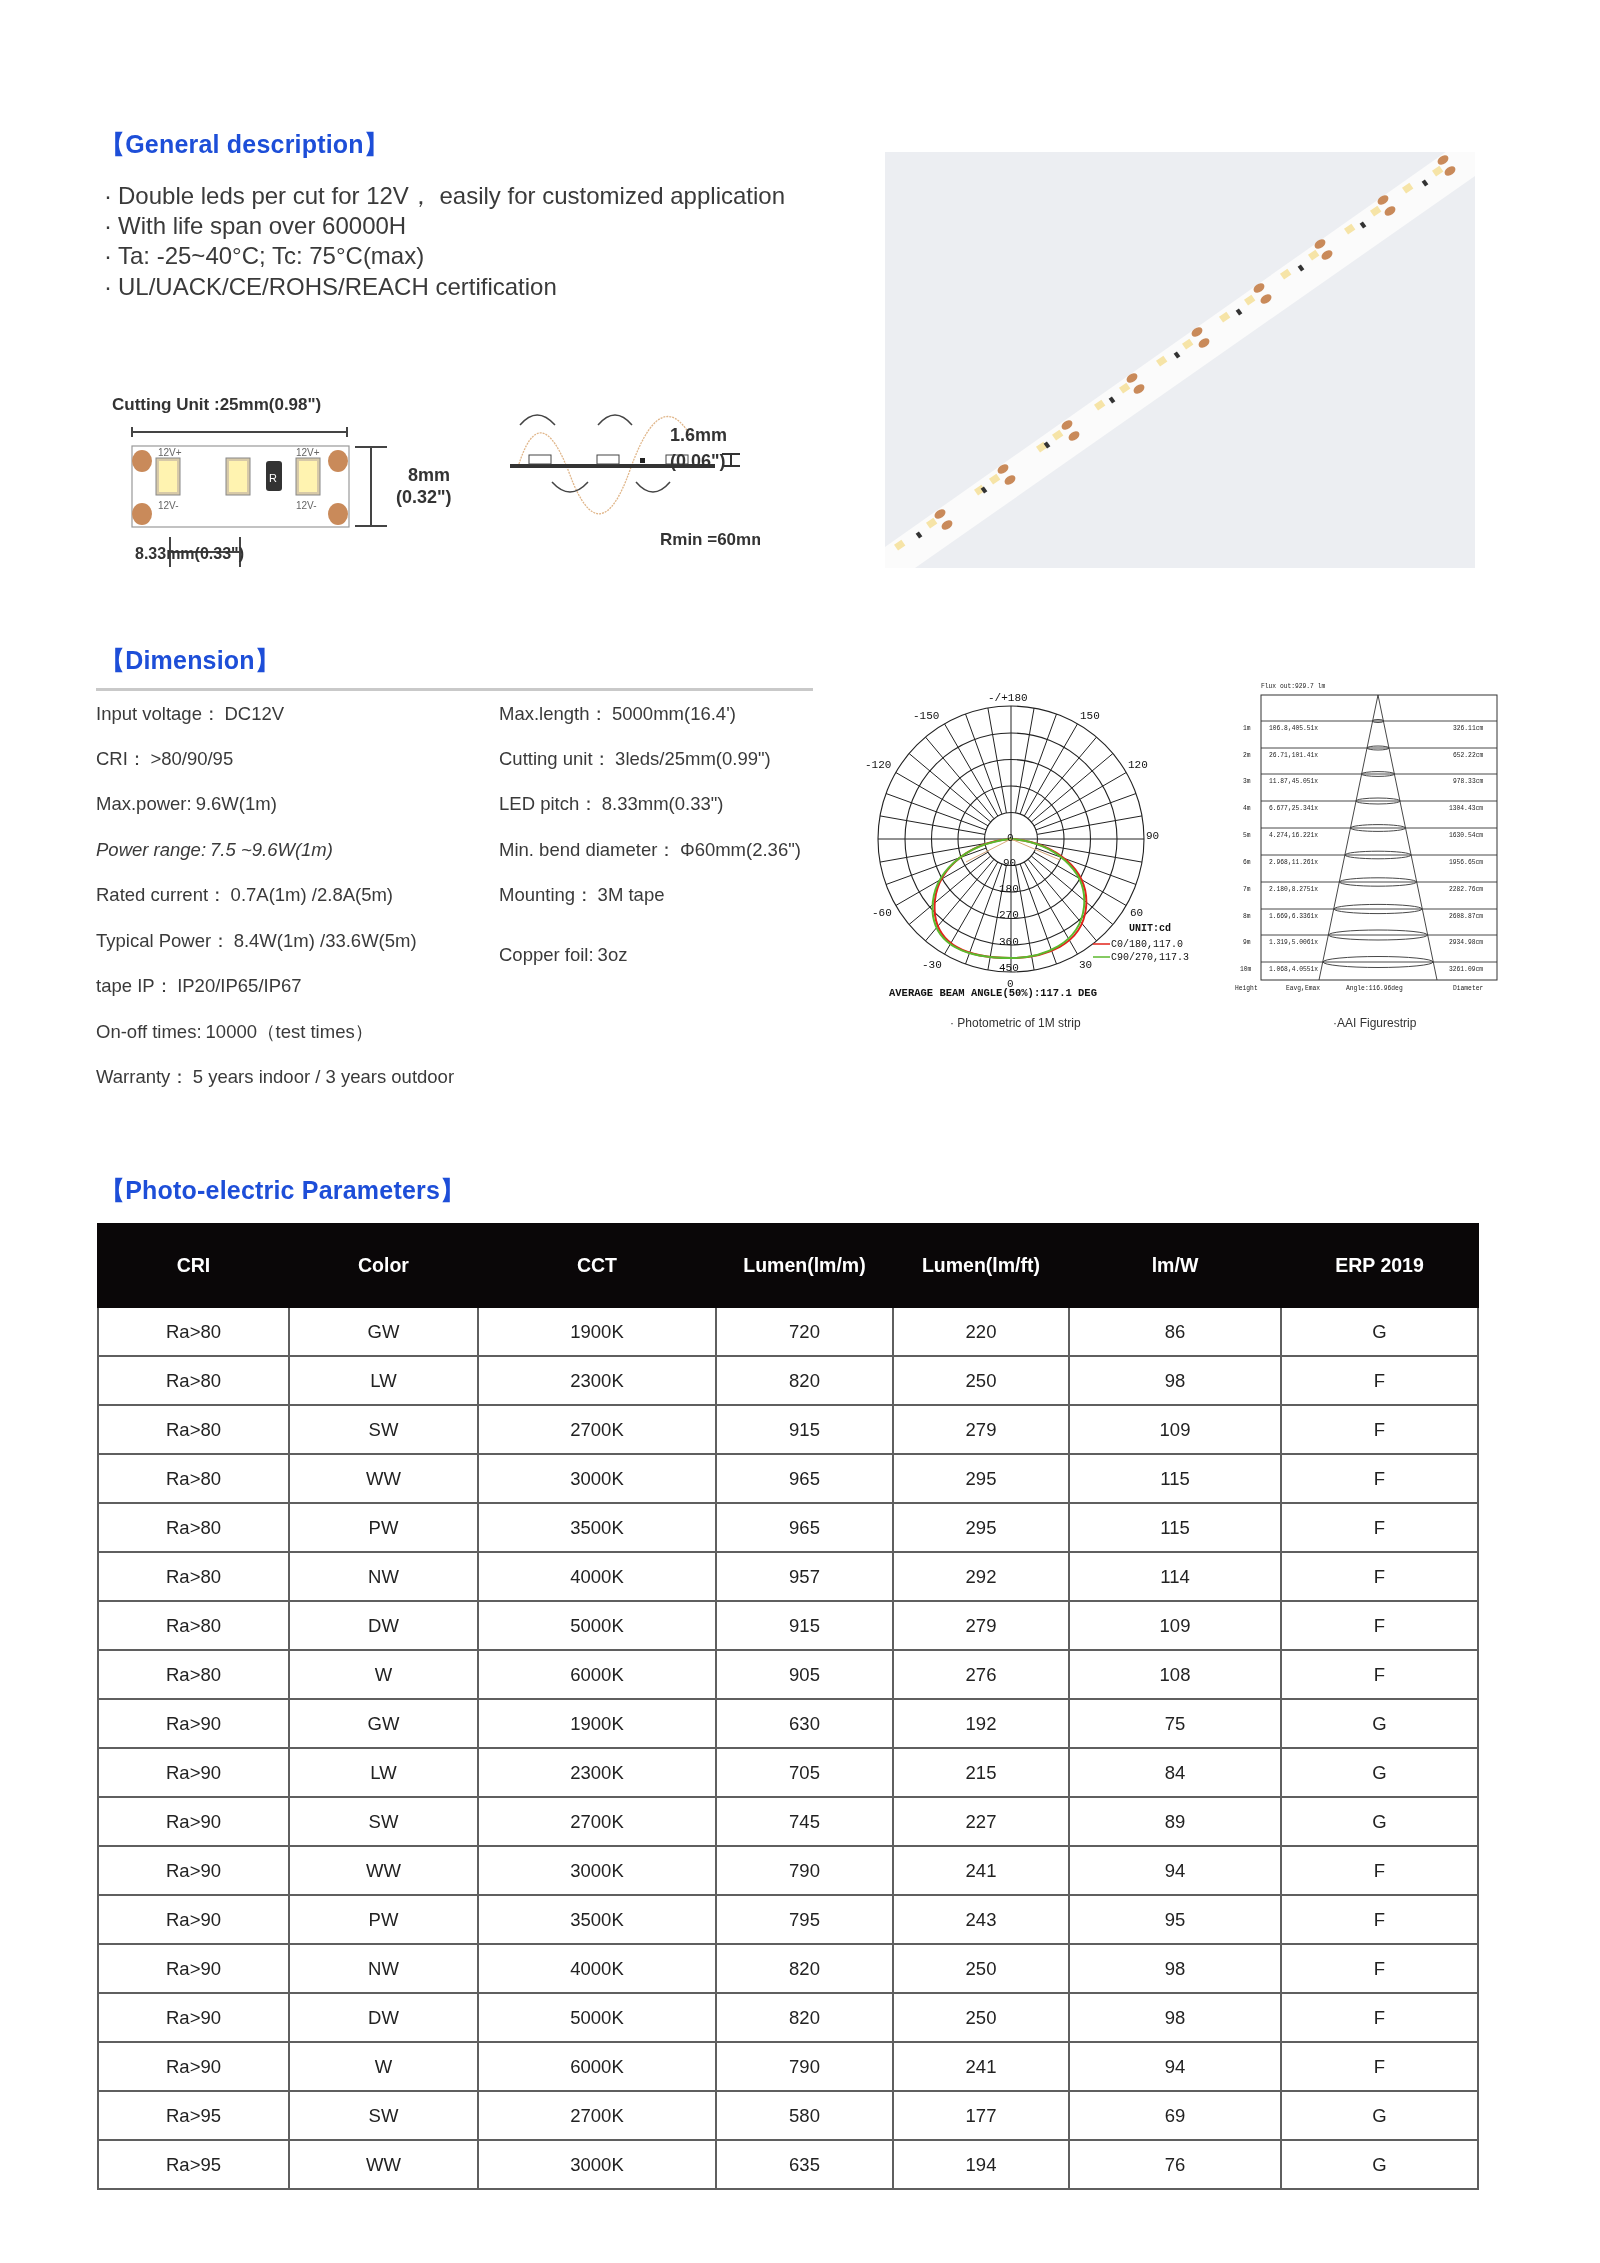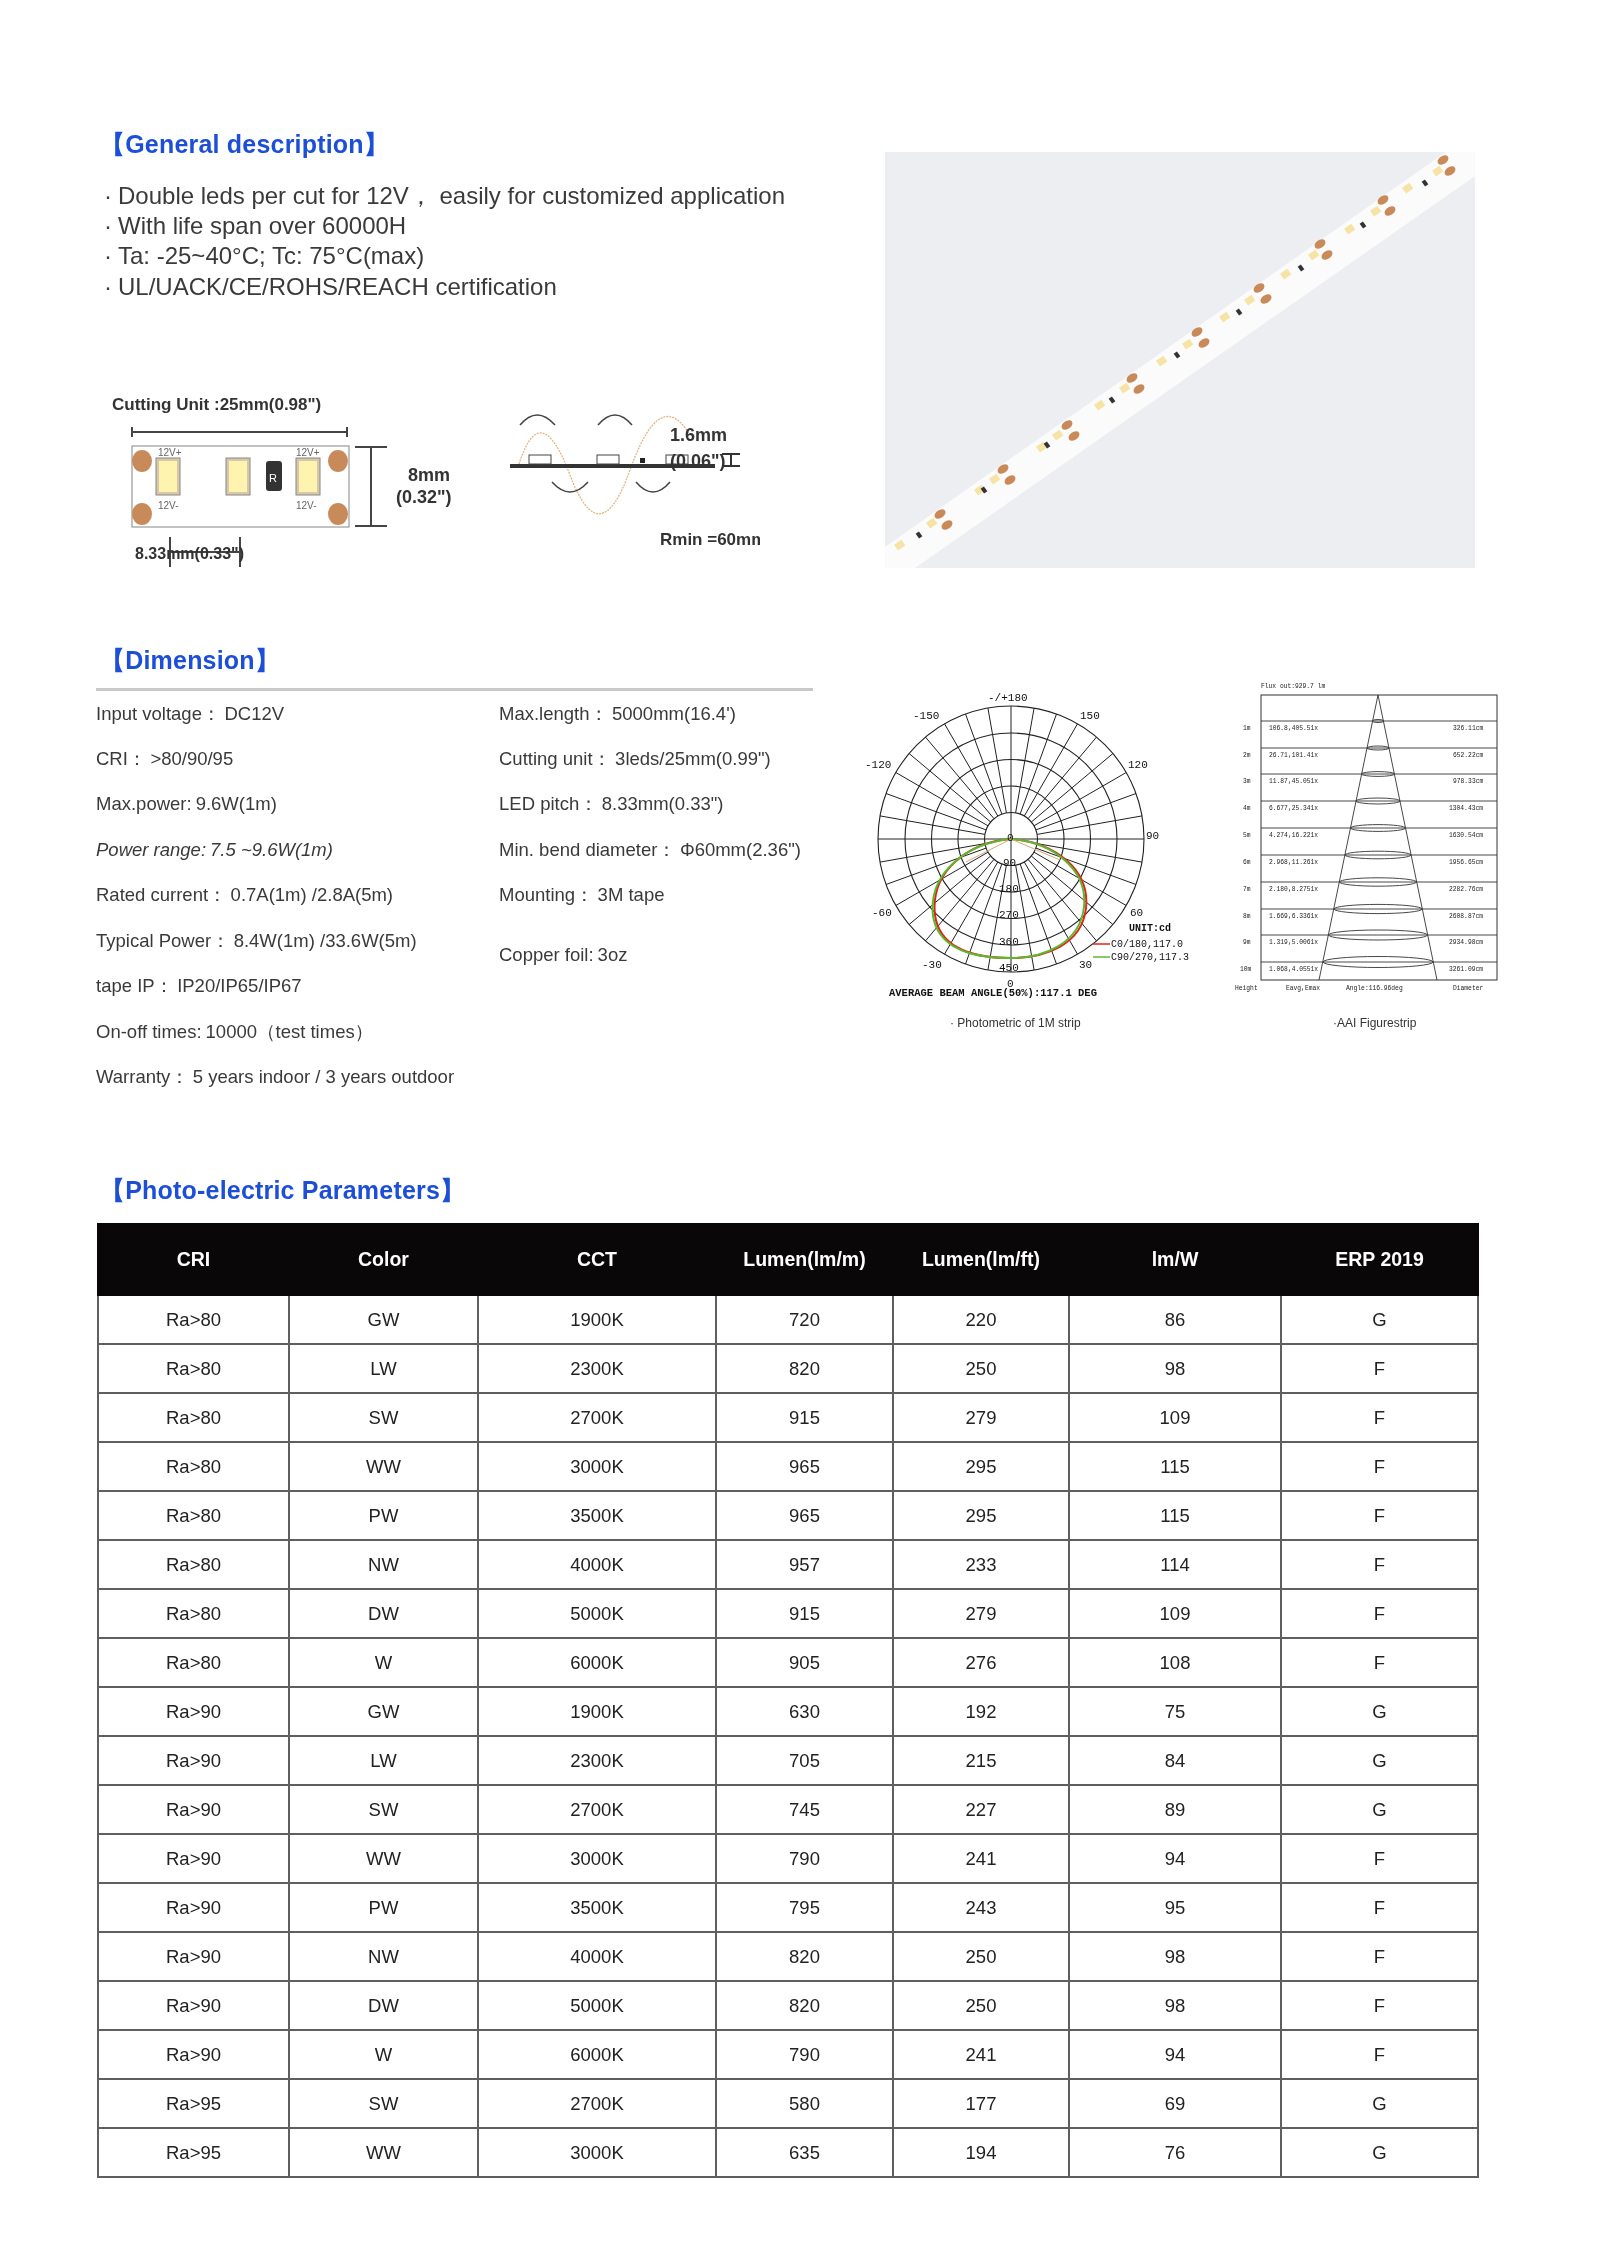--- a/index.html
+++ b/index.html
@@ -33,21 +33,21 @@
   .polar text { font-family: "Liberation Mono", "DejaVu Sans Mono", monospace; fill: #111; }
   .caption { position: absolute; font-size: 12px; color: #333; white-space: nowrap; }
 
   
   .aai { position: absolute; left: 1235px; top: 680px; width: 270px; height: 320px; }
   .aai text { font-family: "Liberation Mono", "DejaVu Sans Mono", monospace; fill: #222; font-size: 6.3px; }
 
   
   #pe-heading { left: 100px; top: 1174px; }
   table.pe { position: absolute; left: 97px; top: 1223px; width: 1380px; border-collapse: collapse; table-layout: fixed; }
-  table.pe th { background: #0a0708; color: #ffffff; font-weight: bold; font-size: 19.5px; height: 71px; text-align: center; border: 2px solid #0a0708; }
+  table.pe th { background: #0a0708; color: #ffffff; font-weight: bold; font-size: 19.5px; height: 83px; text-align: center; border: 2px solid #0a0708; }
   table.pe td { height: 49px; text-align: center; font-size: 18.5px; color: #222; border: 2px solid #5f5f5f; }
   table.pe tr.last td { border-bottom: 2px solid #5f5f5f; }
 </style>
 </head>
 <body>
 
 <div class="heading" id="gen-heading">【General description】</div>
 <ul class="bullets">
   <li>Double leds per cut for 12V， easily for customized application</li>
   <li>With life span over 60000H</li>
@@ -402,21 +402,21 @@
         <td>965</td>
         <td>295</td>
         <td>115</td>
         <td>F</td>
       </tr>
       <tr>
         <td>Ra&gt;80</td>
         <td>NW</td>
         <td>4000K</td>
         <td>957</td>
-        <td>233</td>
+        <td>292</td>
         <td>114</td>
         <td>F</td>
       </tr>
       <tr>
         <td>Ra&gt;80</td>
         <td>DW</td>
         <td>5000K</td>
         <td>915</td>
         <td>279</td>
         <td>109</td>

